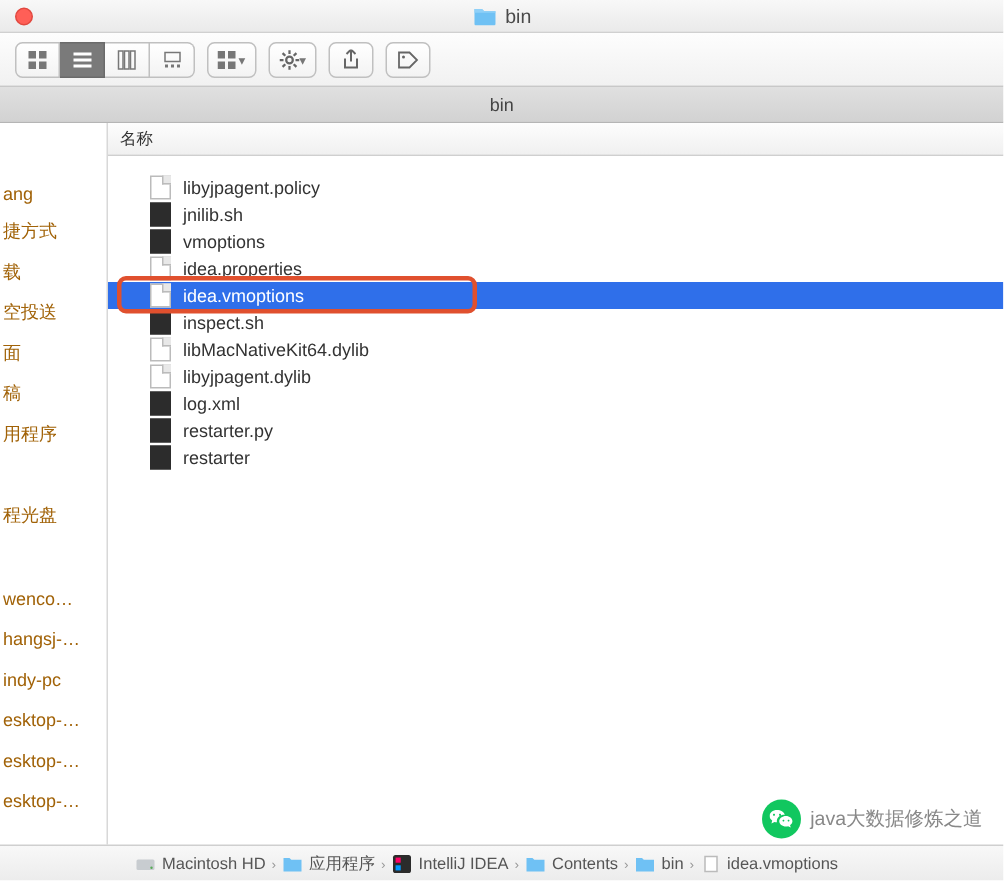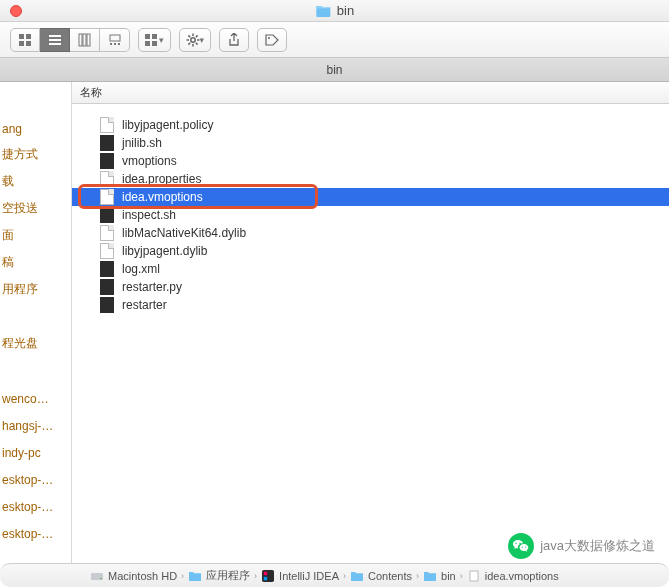--- a/index.html
+++ b/index.html
@@ -36,21 +36,21 @@
   .row.selected .f-icon.doc { background:#fff; }
   .highlight-box { position:absolute; border:3px solid #e0502e; border-radius:6px; pointer-events:none; left:85px; top:4px; width:240px; height:24px; z-index:5;}
   .sel-wrap { position:relative; }
 
   .f-icon { width:14px; height:16px; margin-right:8px; display:inline-block; flex-shrink:0; position:relative;}
   .f-icon.doc { background:#fff; border:1px solid #bbb; }
   .f-icon.doc::after { content:""; position:absolute; right:-1px; top:-1px; width:5px; height:5px; background:#e8e8e8; border-left:1px solid #bbb; border-bottom:1px solid #bbb;}
   .f-icon.sh { background:#2c2c2c; border:1px solid #2c2c2c; }
   .f-icon.exec { background:#2c2c2c; border:1px solid #2c2c2c; }
 
-  .pathbar { position:absolute; bottom:0; left:0; right:0; height:24px; background: linear-gradient(#f8f8f8,#ececec); border-top:1px solid #cfcfcf; display:flex; align-items:center; padding-left:90px; font-size:11px; color:#555; gap:4px; overflow:hidden; white-space:nowrap;border-radius:10px;}
+  .pathbar { position:absolute; bottom:0; left:0; right:0; height:24px; background: linear-gradient(#f8f8f8,#ececec); border-top:1px solid #cfcfcf; display:flex; align-items:center; padding-left:90px; font-size:11px; color:#555; gap:4px; overflow:hidden; white-space:nowrap;}
   .pathbar .sep { color:#999; font-size:9px; }
   .pb-icon { width:14px; height:12px; display:inline-block; }
 
   .watermark { position:absolute; right:10px; bottom:26px; display:flex; align-items:center; gap:6px; color:#888; font-size:13px; background:rgba(255,255,255,0.7); padding:2px 4px; z-index:10;text-align:right;}
   .wm-icon { width:26px; height:26px; border-radius:50%; background:#11c75f; display:flex; align-items:center; justify-content:center; color:#fff; font-size:14px; }
 
   svg { display:block; }
 </style>
 </head>
 <body>

